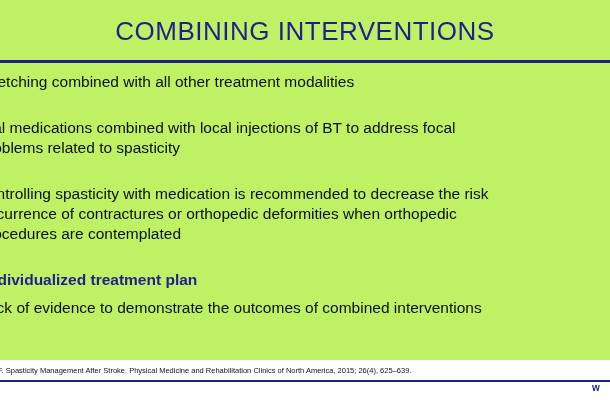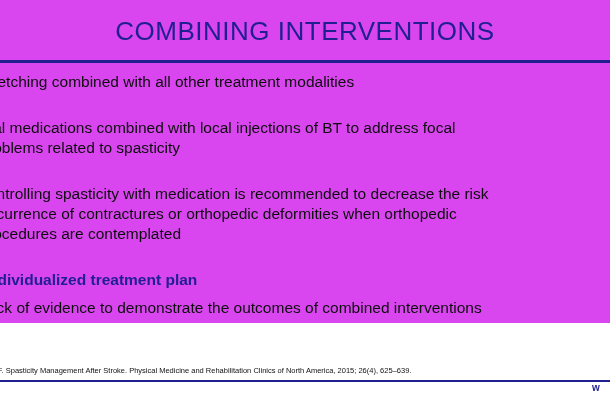--- a/index.html
+++ b/index.html
@@ -13,22 +13,22 @@
     font-family: "Liberation Sans", sans-serif;
     overflow: hidden;
     position: relative;
   }
 
   .slide {
     position: absolute;
     left: 0;
     top: 0;
     width: 610px;
-    height: 323px;
-    background: #d946ef;
+    height: 360px;
+    background: #bef264;
   }
 
   .slide-title {
     position: absolute;
     left: 0;
     top: 16px;
     width: 610px;
     text-align: center;
     font-size: 26px;
     letter-spacing: 0.5px;

